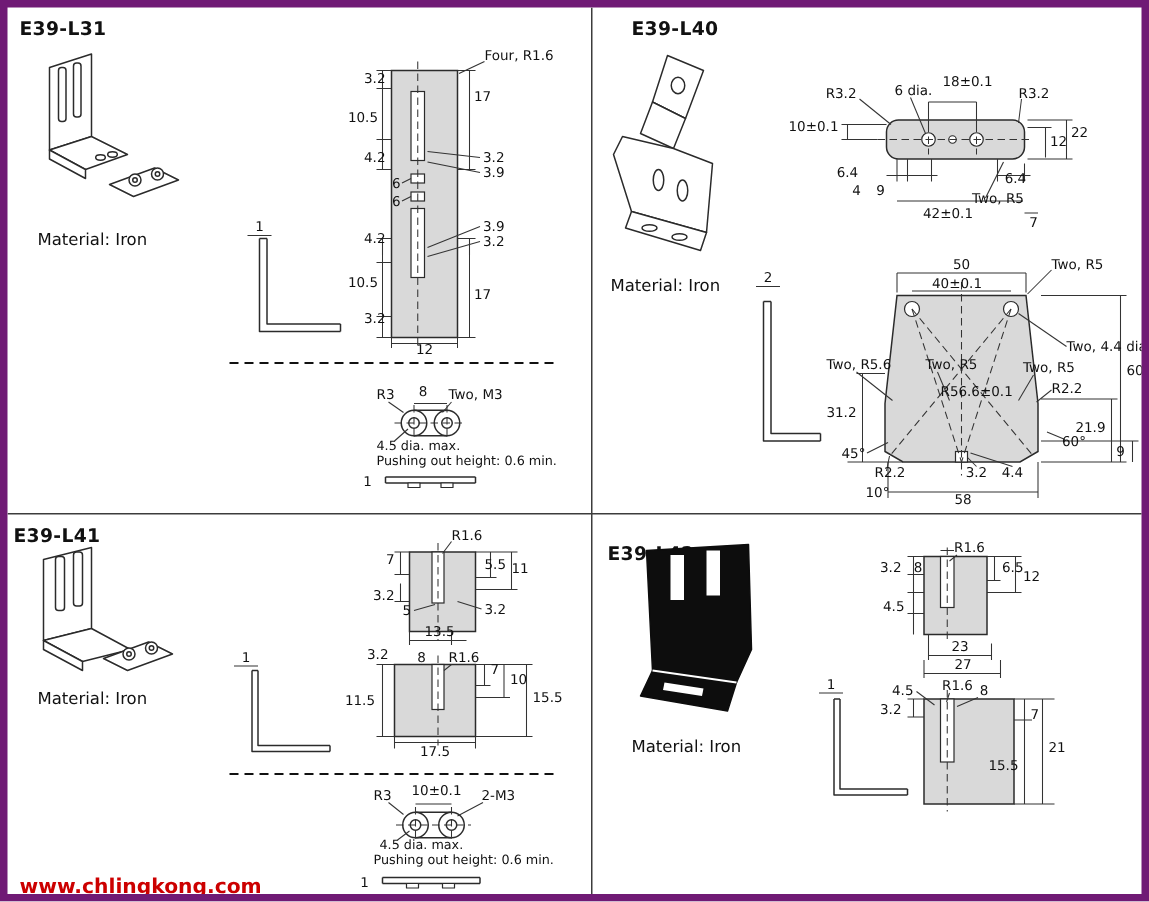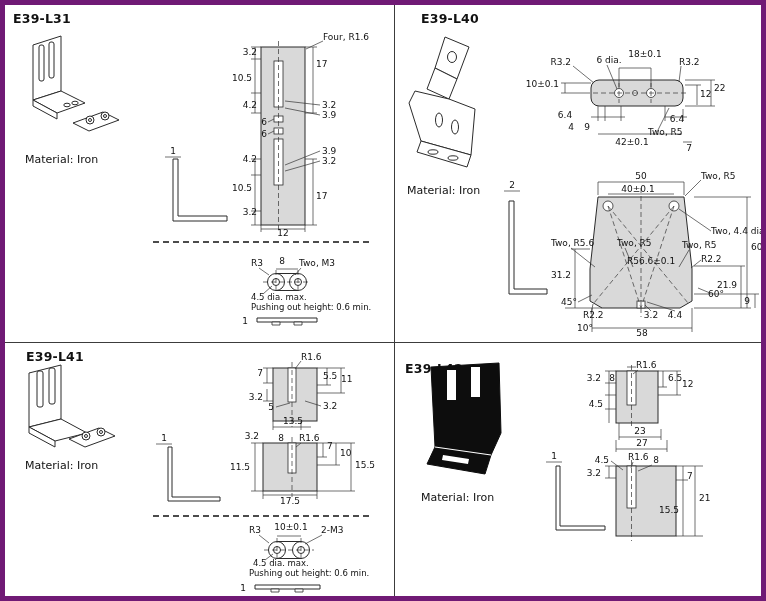--- a/index.html
+++ b/index.html
@@ -282,21 +282,21 @@
           <text x="188" y="313" text-anchor="start">R2.2</text>
           <text x="256" y="313" text-anchor="middle">3.2</text>
           <text x="280" y="313" text-anchor="middle">4.4</text>
           <text x="190" y="326" text-anchor="middle">10°</text>
           <text x="247" y="331" text-anchor="middle">58</text>
         </g>
     </svg>
   </section>
 
   <section class="cell" style="left:0;top:338px;width:389px;height:263px">
-    <h2 class="title" style="left:21px;top:6px">E39-L41</h2>
+    <h2 class="title" style="left:4px;top:6px">E39-L41</h2>
     <div class="material" style="left:20px;top:116px">Material: Iron</div>
     <svg width="389" height="263" viewBox="0 0 389 263">
       <g>
         <polygon class="artw" points="24,30 56,22 56,76 24,84"></polygon>
         <rect class="artw" x="32" y="28" width="6" height="36" rx="2"></rect>
         <rect class="artw" x="44" y="25" width="6" height="36" rx="2"></rect>
         <polygon class="artw" points="24,84 56,76 82,90 50,98"></polygon>
         <polygon class="artw" points="24,84 50,98 50,104 24,90"></polygon>
         <polygon class="artw" points="64,96 94,85 110,93 80,104"></polygon>
         <circle class="artw" cx="81" cy="93" r="4"></circle>
@@ -492,13 +492,14 @@
           <text x="304" y="158" text-anchor="start">21</text>
           <text x="284" y="170" text-anchor="end">15.5</text>
           <text x="159" y="116" text-anchor="middle">1</text>
         </g>
     </svg>
   </section>
 
   <div class="divider-v"></div>
   <div class="divider-h"></div>
 
+  <div class="watermark" style="color: rgb(204, 0, 0);">www.chlingkong.com</div>
 </div>
 
 </body></html>

